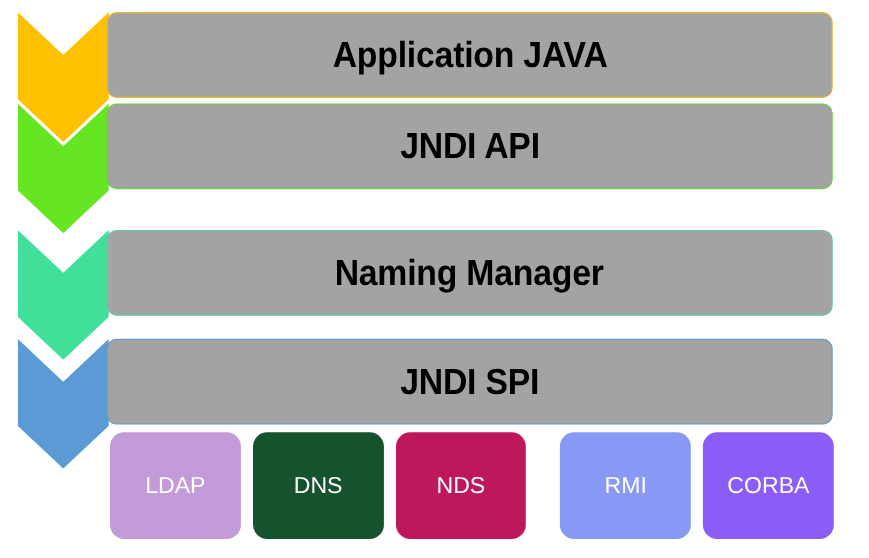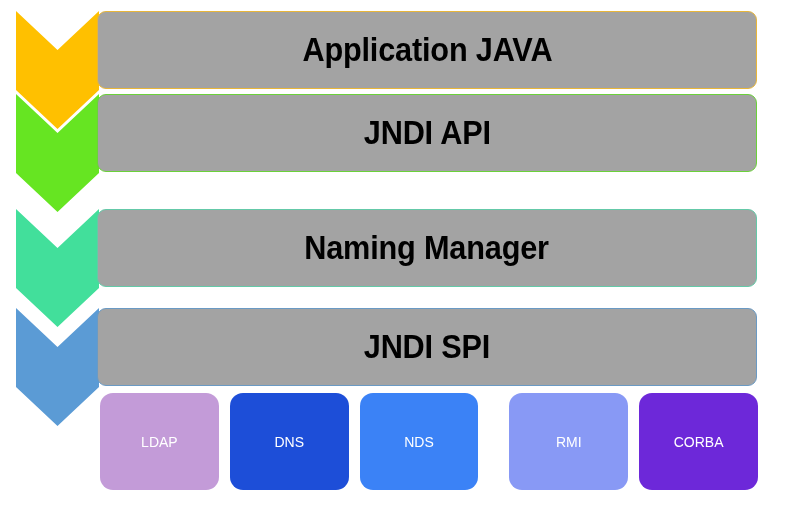--- a/index.html
+++ b/index.html
@@ -75,21 +75,21 @@
   }
   .provider {
     flex: 1 1 0;
     border-radius: 13px;
     display: flex;
     align-items: center;
     justify-content: center;
   }
   .provider-label {
     font-family: "Liberation Sans", sans-serif;
-    font-size: 14px;
+    font-size: 21px;
     font-weight: normal;
     color: #ffffff;
     white-space: nowrap;
   }
 </style>
 </head>
 <body>
 
 <div id="canvas">
 
@@ -118,27 +118,27 @@
     <div class="chevron" style="background-color: rgb(66, 223, 155);"></div>
     <div class="layer-box" style="border-color: rgb(100, 201, 168);">
       <span class="layer-label">Naming Manager</span>
     </div>
   </div>
 
   <div id="providers">
     <div class="provider" style="background-color: rgb(195, 155, 216);">
       <span class="provider-label">LDAP</span>
     </div>
-    <div class="provider" style="background-color: #1d4ed8;">
+    <div class="provider" style="background-color: #14532d;">
       <span class="provider-label">DNS</span>
     </div>
-    <div class="provider" style="background-color: #3b82f6;">
+    <div class="provider" style="background-color: #be185d;">
       <span class="provider-label">NDS</span>
     </div>
     <div class="provider" style="background-color: rgb(136, 153, 245); margin-left: 20px;">
       <span class="provider-label">RMI</span>
     </div>
-    <div class="provider" style="background-color: #6d28d9;">
+    <div class="provider" style="background-color: #8b5cf6;">
       <span class="provider-label">CORBA</span>
     </div>
   </div>
 
 </div>
 
 </body></html>

